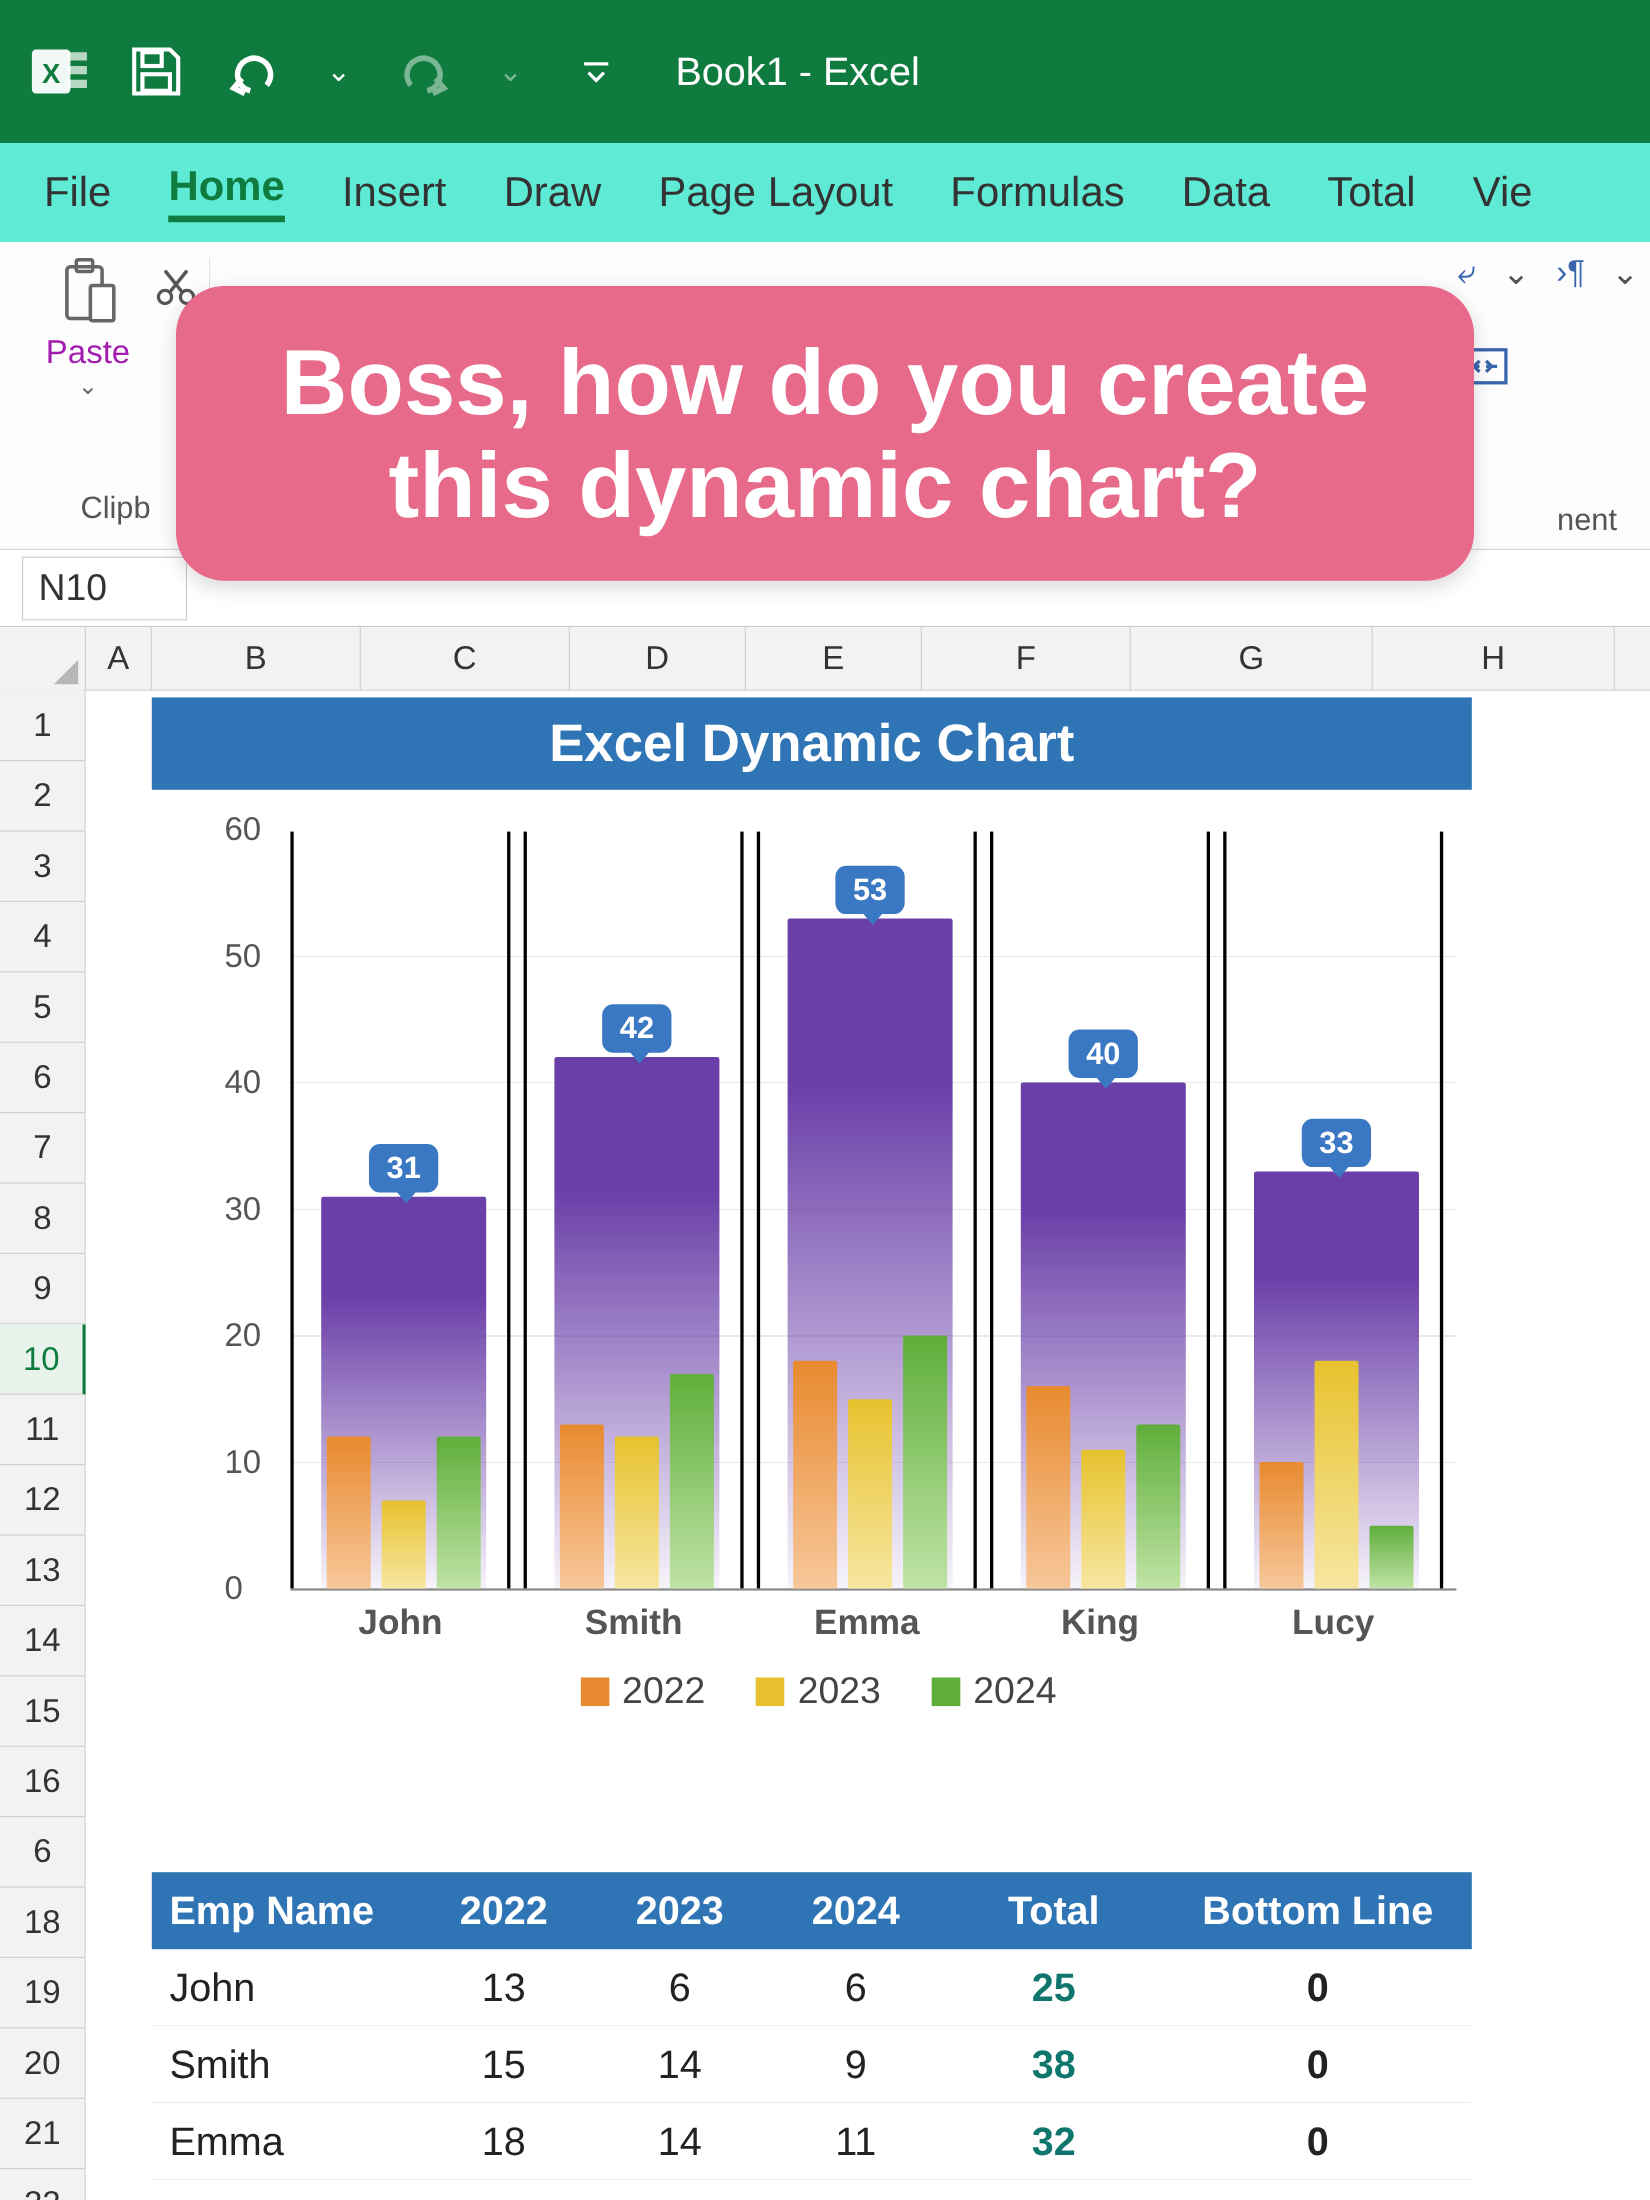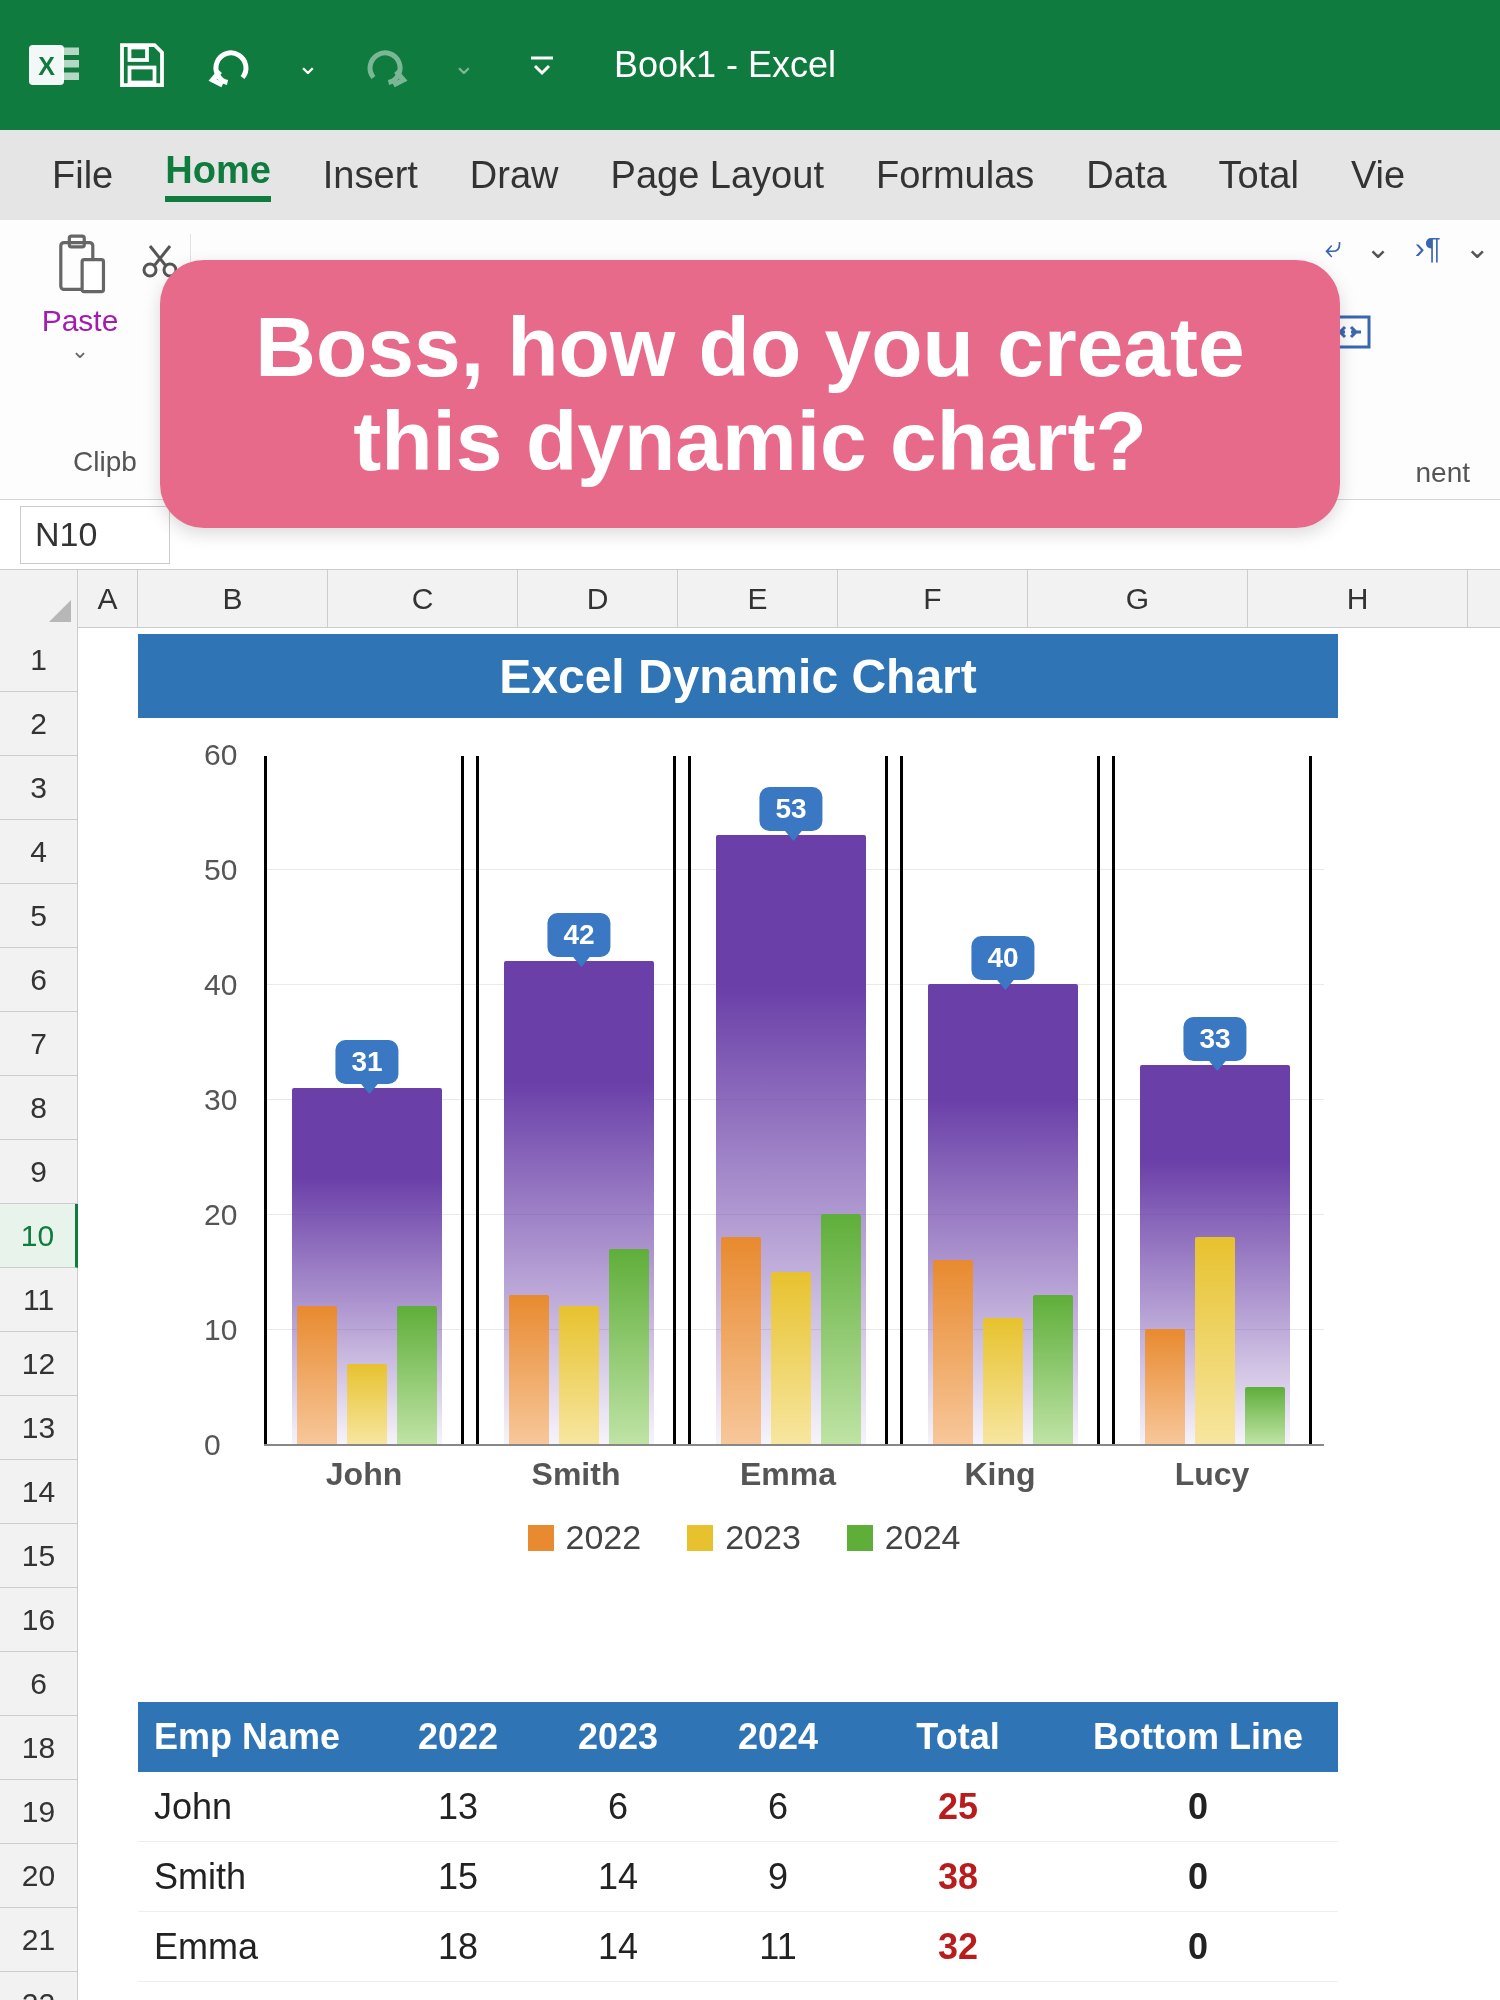--- a/index.html
+++ b/index.html
@@ -34,23 +34,23 @@
   .qat-more {
     color: #fff; font-size: 26px;
     display:flex; align-items:center; justify-content:center;
     width:40px; height:40px;
   }
   
   .tabstrip {
     height: 90px;
     display: flex;
     align-items: center;
-    padding: 0 52px;
+    padding: 0 40px;
     gap: 52px;
-    background: #e5e5e5;
+    background: #5eead4;
     font-size: 38px;
     color: #333;
   }
   .tab { cursor: pointer; }
   .tab.active {
     color: #0f7b3e;
     font-weight: 700;
     border-bottom: 6px solid #0f7b3e;
     padding-bottom: 4px;
   }
@@ -303,21 +303,21 @@
   }
   .dt-head > div:first-child, .dt-row > div:first-child {
     justify-content:flex-start; padding-left:16px;
   }
   .cA{width:240px;} .cB{width:160px;} .cC{width:160px;} .cD{width:160px;}
   .cE{width:200px;} .cF{width:280px;}
   .dt-row {
     display:flex; height:70px; color:#222;
     border-bottom:1px solid #eee;
   }
-  .dt-row .cE { color:#b91c1c; font-weight:700;}
+  .dt-row .cE { color:#0f766e; font-weight:700;}
   .dt-row .cF { font-weight:600;}
 </style>
 </head>
 <body>
 
 <div class="titlebar">
   <span class="ticon">
     <svg viewBox="0 0 48 48">
         <rect x="4" y="8" width="28" height="32" rx="3" fill="#fff" opacity="0.95"></rect>
         <text x="18" y="32" font-size="20" font-weight="700" fill="#0f7b3e" text-anchor="middle">X</text>

